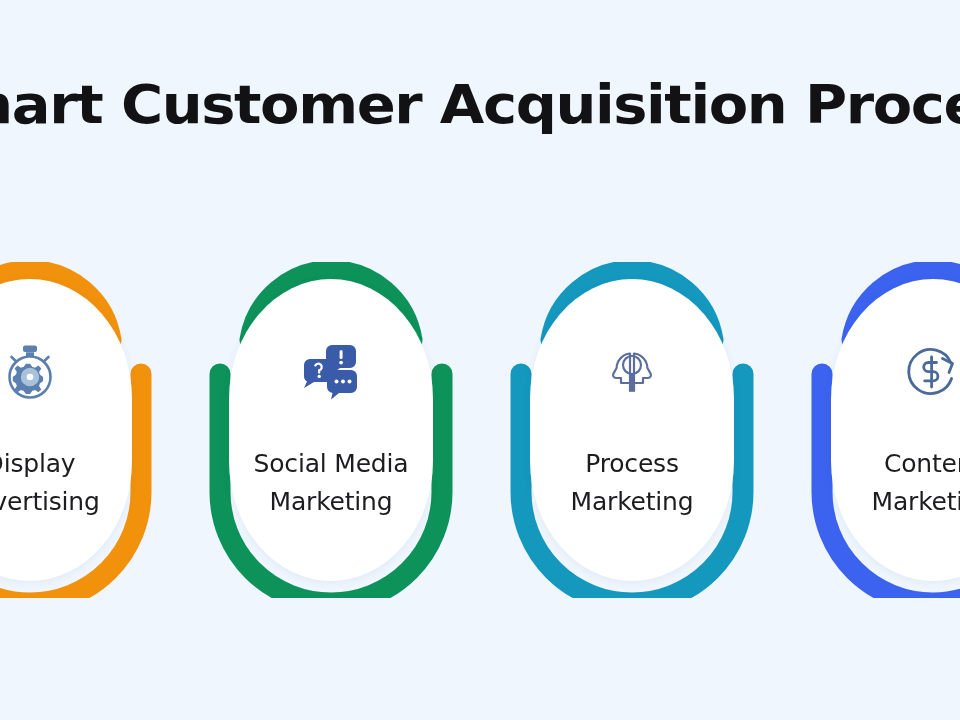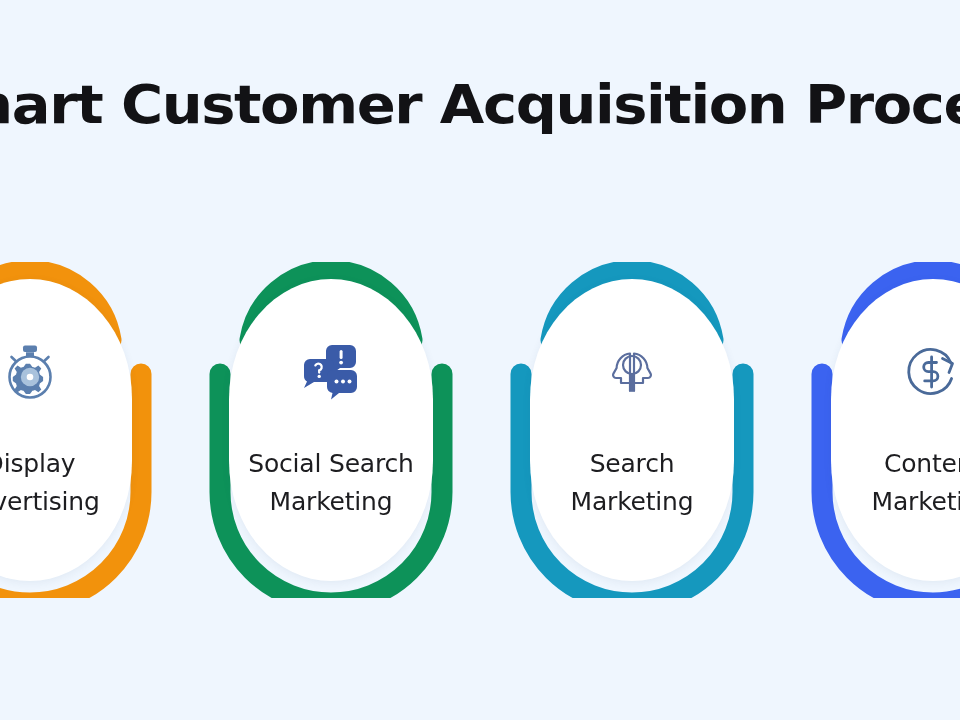--- a/index.html
+++ b/index.html
@@ -179,21 +179,21 @@
 
             <g transform="translate(26,26)">
               <path d="M6 0 h18 a6 6 0 0 1 6 6 v11 a6 6 0 0 1 -6 6 h-12 l-8 6.5 1.5 -6.5 a6 6 0 0 1 -5.5 -6 v-11 a6 6 0 0 1 6 -6 z" fill="#3A5BA8"></path>
               <circle cx="9.5" cy="11.5" r="2" fill="#ffffff"></circle>
               <circle cx="16" cy="11.5" r="2" fill="#ffffff"></circle>
               <circle cx="22.5" cy="11.5" r="2" fill="#ffffff"></circle>
             </g>
           </svg>
         </div>
         <div class="card-label">
-          <span class="l1">Social Search</span>
+          <span class="l1">Social Media</span>
           <span class="l2">Marketing</span>
         </div>
       </div>
     </div>
 
     <div class="card">
       <svg class="card-ring" viewBox="0 0 246 336">
         <path d="M 42 78 A 82 82 0 0 1 204 78" fill="none" stroke="#1598BE" stroke-width="21" stroke-linecap="round"></path>
         <path d="M 234 112 L 234 230 A 111 111 0 0 1 12 230 L 12 112" fill="none" stroke="#1598BE" stroke-width="21" stroke-linecap="round"></path>
       </svg>
@@ -205,21 +205,21 @@
               <path d="M30 42 v-8 h-9 v-5 h-5 a3 3 0 0 1 -2.6 -4.4 l3.2 -5.6 A15 15 0 0 1 30 4.5 v29.5"></path>
 
               <path d="M34 42 v-8 h9 v-5 h5 a3 3 0 0 0 2.6 -4.4 l-3.2 -5.6 A15 15 0 0 0 34 4.5 v29.5"></path>
 
               <path d="M32 7 a9 9 0 0 0 0 18 a9 9 0 0 0 0 -18 z"></path>
               <path d="M32 25 v17"></path>
             </g>
           </svg>
         </div>
         <div class="card-label">
-          <span class="l1">Search</span>
+          <span class="l1">Process</span>
           <span class="l2">Marketing</span>
         </div>
       </div>
     </div>
 
     <div class="card">
       <svg class="card-ring" viewBox="0 0 246 336">
         <path d="M 42 78 A 82 82 0 0 1 204 78" fill="none" stroke="#3B63F0" stroke-width="21" stroke-linecap="round"></path>
         <path d="M 234 112 L 234 230 A 111 111 0 0 1 12 230 L 12 112" fill="none" stroke="#3B63F0" stroke-width="21" stroke-linecap="round"></path>
       </svg>

